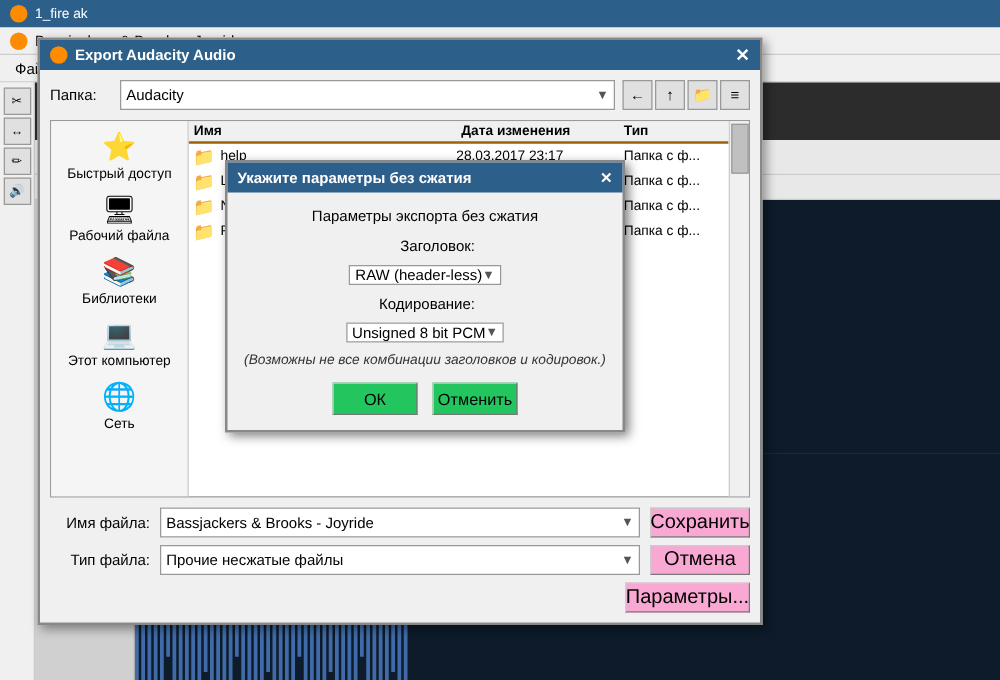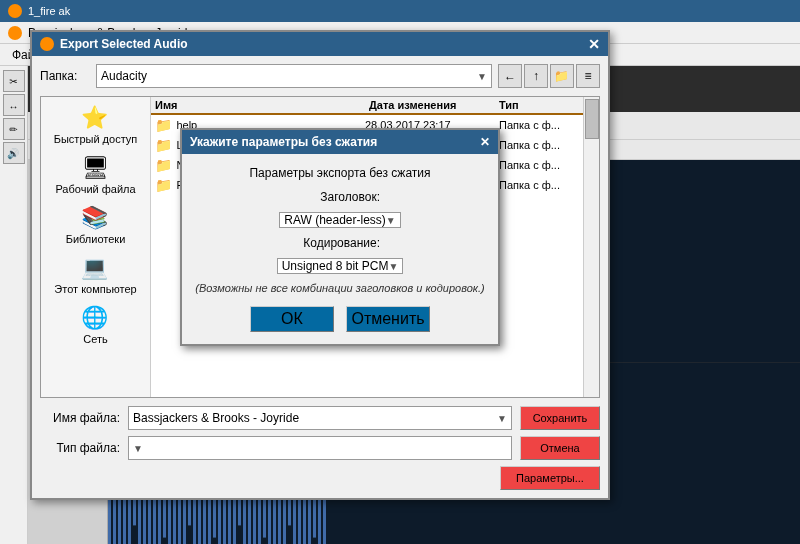--- a/index.html
+++ b/index.html
@@ -62,34 +62,34 @@
     .folder-icon-sm { font-size: 14px; }
 
     
     .list-scrollbar { width: 16px; background: #f0f0f0; border-left: 1px solid #ccc; }
 
     
     .bottom-rows { display: flex; flex-direction: column; gap: 6px; }
     .bottom-row { display: flex; align-items: center; gap: 8px; }
     .bottom-label { min-width: 80px; font-size: 12px; text-align: right; }
     .bottom-input { flex: 1; height: 24px; border: 1px solid #999; background: white; padding: 0 4px; font-size: 12px; display: flex; align-items: center; justify-content: space-between; }
-    .bottom-btn { width: 80px; height: 24px; background: #ef4444; border: 1px outset #ccc; font-size: 11px; cursor: pointer; display: flex; align-items: center; justify-content: center; }
+    .bottom-btn { width: 80px; height: 24px; background: #f9a8d4; border: 1px outset #ccc; font-size: 16px; cursor: pointer; display: flex; align-items: center; justify-content: center; }
 
     
     .params-dialog { position: absolute; top: 128px; left: 180px; width: 320px; background: #f0f0f0; border: 2px solid #888; box-shadow: 3px 3px 8px rgba(0,0,0,0.5); z-index: 200; }
     .params-title-bar { background: #2c5f8a; height: 24px; display: flex; align-items: center; padding: 0 8px; color: white; font-size: 12px; font-weight: bold; }
     .params-close { margin-left: auto; cursor: pointer; color: white; }
     .params-content { padding: 12px; }
     .params-section-title { font-size: 12px; font-weight: normal; margin-bottom: 10px; text-align: center; }
     .params-row { display: flex; align-items: center; margin-bottom: 8px; gap: 8px; flex-direction: column; }
     .params-label { min-width: 80px; font-size: 12px; text-align: right; }
     .params-select { flex: 1; height: 24px; border: 1px solid #999; background: white; font-size: 12px; display: flex; align-items: center; justify-content: space-between; padding: 0 4px; cursor: pointer; }
     .params-note { font-size: 11px; color: #333; text-align: center; margin: 8px 0 12px 0; font-style: italic; }
     .params-buttons { display: flex; justify-content: center; gap: 12px; }
-    .params-btn { width: 84px; height: 26px; background: #0369a1; border: 1px outset #ccc; font-size: 16px; cursor: pointer; display: flex; align-items: center; justify-content: center; }
+    .params-btn { width: 68px; height: 26px; background: #22c55e; border: 1px outset #ccc; font-size: 13px; cursor: pointer; display: flex; align-items: center; justify-content: center; }
 
     
     .waveform-svg { width: 100%; height: 100%; }
 
     .time-ruler { height: 20px; background: #e8e8e8; display: flex; align-items: center; padding: 0 4px; font-size: 10px; color: #333; border-bottom: 1px solid #ccc; }
 
     .dropdown-arrow { font-size: 10px; color: #555; }
   </style>
 </head>
 <body>
@@ -266,21 +266,21 @@
           </svg>
         </div>
       </div>
 
     </div>
   </div>
 
   <div class="export-dialog">
     <div class="dialog-title-bar">
       <div style="width:14px; height:14px; background:#ff8c00; border-radius:50%; margin-right:6px;"></div>
-      <span>Export Selected Audio</span>
+      <span>Export Audacity Audio</span>
       <span class="dialog-close">✕</span>
     </div>
 
     <div class="dialog-content">
 
       <div class="folder-row">
         <span class="folder-label">Папка:</span>
         <div class="folder-select">
           <span>Audacity</span>
           <span class="dropdown-arrow">▼</span>
@@ -362,20 +362,21 @@
           <span class="bottom-label">Имя файла:</span>
           <div class="bottom-input" style="flex:1;">
             <span>Bassjackers &amp; Brooks - Joyride</span>
             <span class="dropdown-arrow">▼</span>
           </div>
           <div class="bottom-btn">Сохранить</div>
         </div>
         <div class="bottom-row">
           <span class="bottom-label">Тип файла:</span>
           <div class="bottom-input" style="flex:1;">
+            <span>Прочие несжатые файлы</span>
             <span class="dropdown-arrow">▼</span>
           </div>
           <div class="bottom-btn">Отмена</div>
         </div>
         <div class="bottom-row" style="justify-content:flex-end;">
           <div class="bottom-btn" style="width:100px;">Параметры...</div>
         </div>
       </div>
 
     </div>

